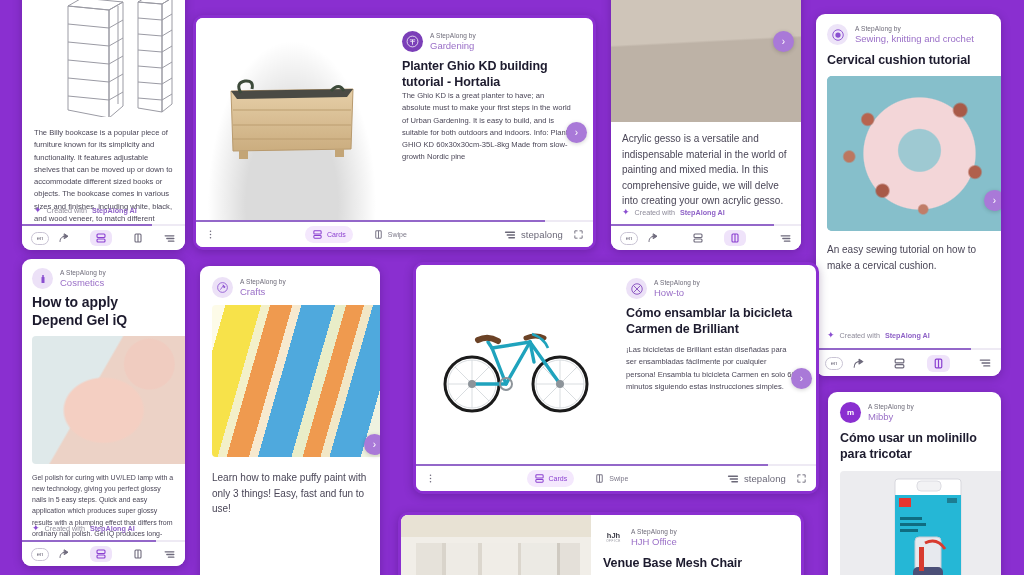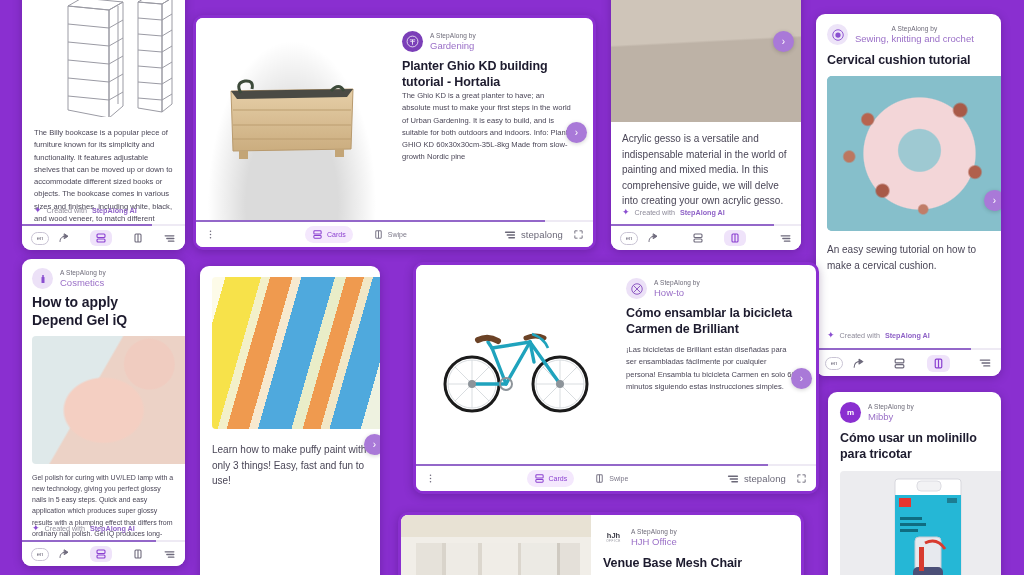--- a/index.html
+++ b/index.html
@@ -407,21 +407,21 @@
             <path d="M7 10 H20"></path>
             <path d="M10 15 H20"></path>
           </svg>
       </div>
     </div>
   </div>
 
   <div class="card" style="left:816px; top:14px; width:185px; height:362px;">
     <div class="card-body">
       <div style="padding:10px 11px 0 11px;">
-        <div class="brand" style="margin-bottom:7px;text-align:center;">
+        <div class="brand" style="margin-bottom:7px;">
           <div class="brand-logo" style="background:#ede4f8;">
             <svg width="14" height="14" viewBox="0 0 24 24" fill="none" stroke="#8a4fd0" stroke-width="1.6">
                 <circle cx="12" cy="12" r="9"></circle>
                 <circle cx="12" cy="12" r="4.5" fill="#8a4fd0" stroke="none"></circle>
               </svg>
           </div>
           <div class="brand-txt">
             <div class="brand-pre">A StepAlong by</div>
             <div class="brand-name">Sewing, knitting and crochet</div>
           </div>
@@ -544,20 +544,32 @@
             <path d="M7 10 H20"></path>
             <path d="M10 15 H20"></path>
           </svg>
       </div>
     </div>
   </div>
 
   <div class="card" style="left:200px; top:266px; width:180px; height:325px;">
     <div class="card-body">
       <div style="padding:11px 12px 0 12px;">
+        <div class="brand" style="margin-bottom:7px;">
+          <div class="brand-logo" style="background:#ece1f7;">
+            <svg width="13" height="13" viewBox="0 0 24 24" fill="none" stroke="#8a4fd0" stroke-width="1.5">
+                <circle cx="12" cy="12" r="9"></circle>
+                <path d="M8 16 L14 8 M13 7 L17 11 L15 13 Z" fill="#8a4fd0"></path>
+              </svg>
+          </div>
+          <div class="brand-txt">
+            <div class="brand-pre">A StepAlong by</div>
+            <div class="brand-name">Crafts</div>
+          </div>
+        </div>
       </div>
       <div class="media" style="height:152px; margin:0 12px; border-radius:4px;">
         <div class="img-paint"></div>
       </div>
       <div class="next-arrow" style="right:-5px; top:168px;">›</div>
       <div style="padding:13px 12px 0 12px;">
         <div class="card-desc big">Learn how to make puffy paint with only 3 things! Easy, fast and fun to use!</div>
       </div>
     </div>
   </div>

